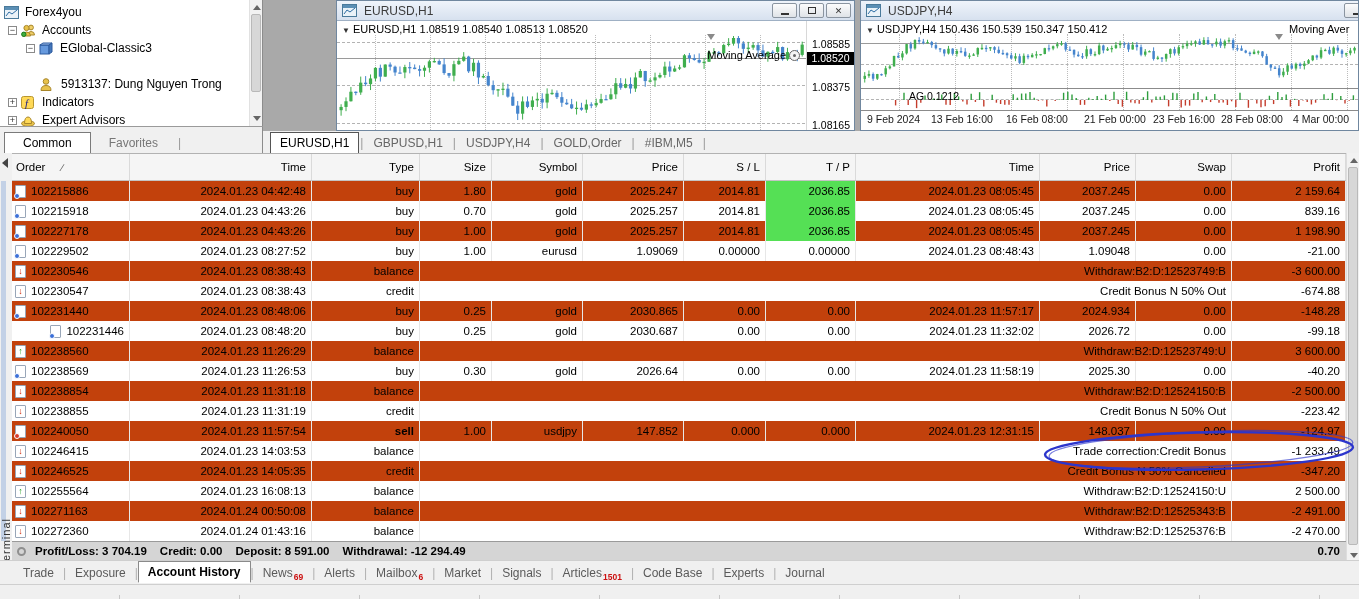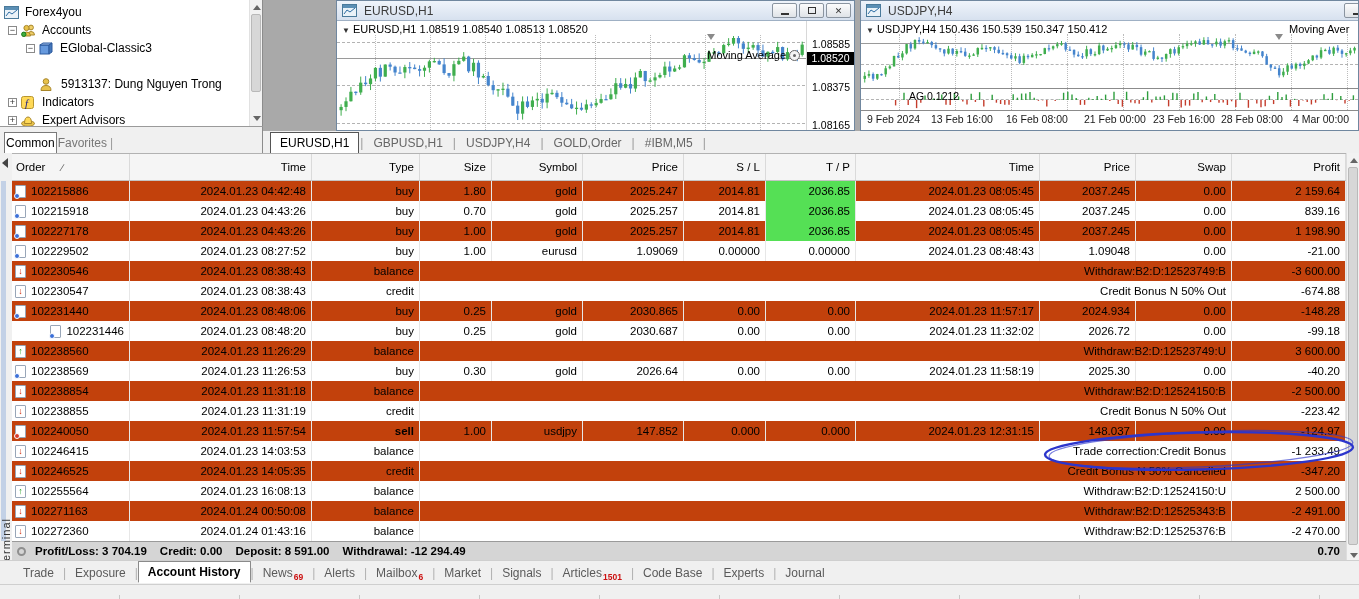--- a/index.html
+++ b/index.html
@@ -15,21 +15,21 @@
   .tree-row{height:18px;display:flex;align-items:center;white-space:nowrap;font-size:12px;cursor:default;}
   .expander{width:9px;height:9px;border:1px solid #8a8a8a;background:#fff;font-size:9px;line-height:7px;text-align:center;color:#333;margin-right:4px;flex:none;}
   .tree-ic{width:17px;height:14px;margin-right:4px;flex:none;display:inline-flex;align-items:center;}
   .nav-divider{position:absolute;left:0;top:126px;width:263px;height:1px;background:#9a9a9a;}
   .nav-scroll{position:absolute;right:0;top:0;width:13px;height:126px;background:#f2f2f2;border-left:1px solid #e1e1e1;}
   .sb-arrow{position:absolute;left:3px;width:0;height:0;border-left:4px solid transparent;border-right:4px solid transparent;}
   .sb-up{top:5px;border-bottom:5px solid #666;}
   .sb-dn{bottom:5px;border-top:5px solid #666;}
   .sb-thumb{position:absolute;left:1px;width:10px;background:#d7d7d7;border:1px solid #b9b9b9;border-radius:2px;}
   .nav-tabs{position:absolute;left:0;top:127px;width:263px;height:26px;background:#f0f0f0;border-right:1px solid #8c8c8c;display:flex;align-items:flex-end;padding-left:4px;}
-  .nav-tab{padding:3px 1px;font-size:12px;color:#777;}
+  .nav-tab{padding:3px 18px;font-size:12px;color:#777;}
   .nav-tab.active{background:#fff;border:1px solid #7a7a7a;border-bottom:none;color:#000;}
   .vbar{color:#999;padding:3px 2px;}
 
   
   .win{position:absolute;top:0;border:1px solid #70879f;background:#fff;overflow:hidden;}
   .win-title{height:20px;background:linear-gradient(#eff4fb,#d7e1ef);border-bottom:1px solid #9fb0c4;display:flex;align-items:center;padding:0 3px;color:#3c3c3c;font-size:12px;white-space:nowrap;}
   .win-title .tree-ic{margin:0 5px 0 2px;}
   .win-btns{margin-left:auto;display:flex;gap:2px;}
   .wbtn{width:25px;height:15px;background:linear-gradient(#fcfcfc,#dfe3e8);border:1px solid #8a94a0;border-radius:2px;display:flex;align-items:center;justify-content:center;font-size:9px;color:#333;}
   .gmin{display:block;width:8px;height:2px;background:#333;margin-top:7px;}

